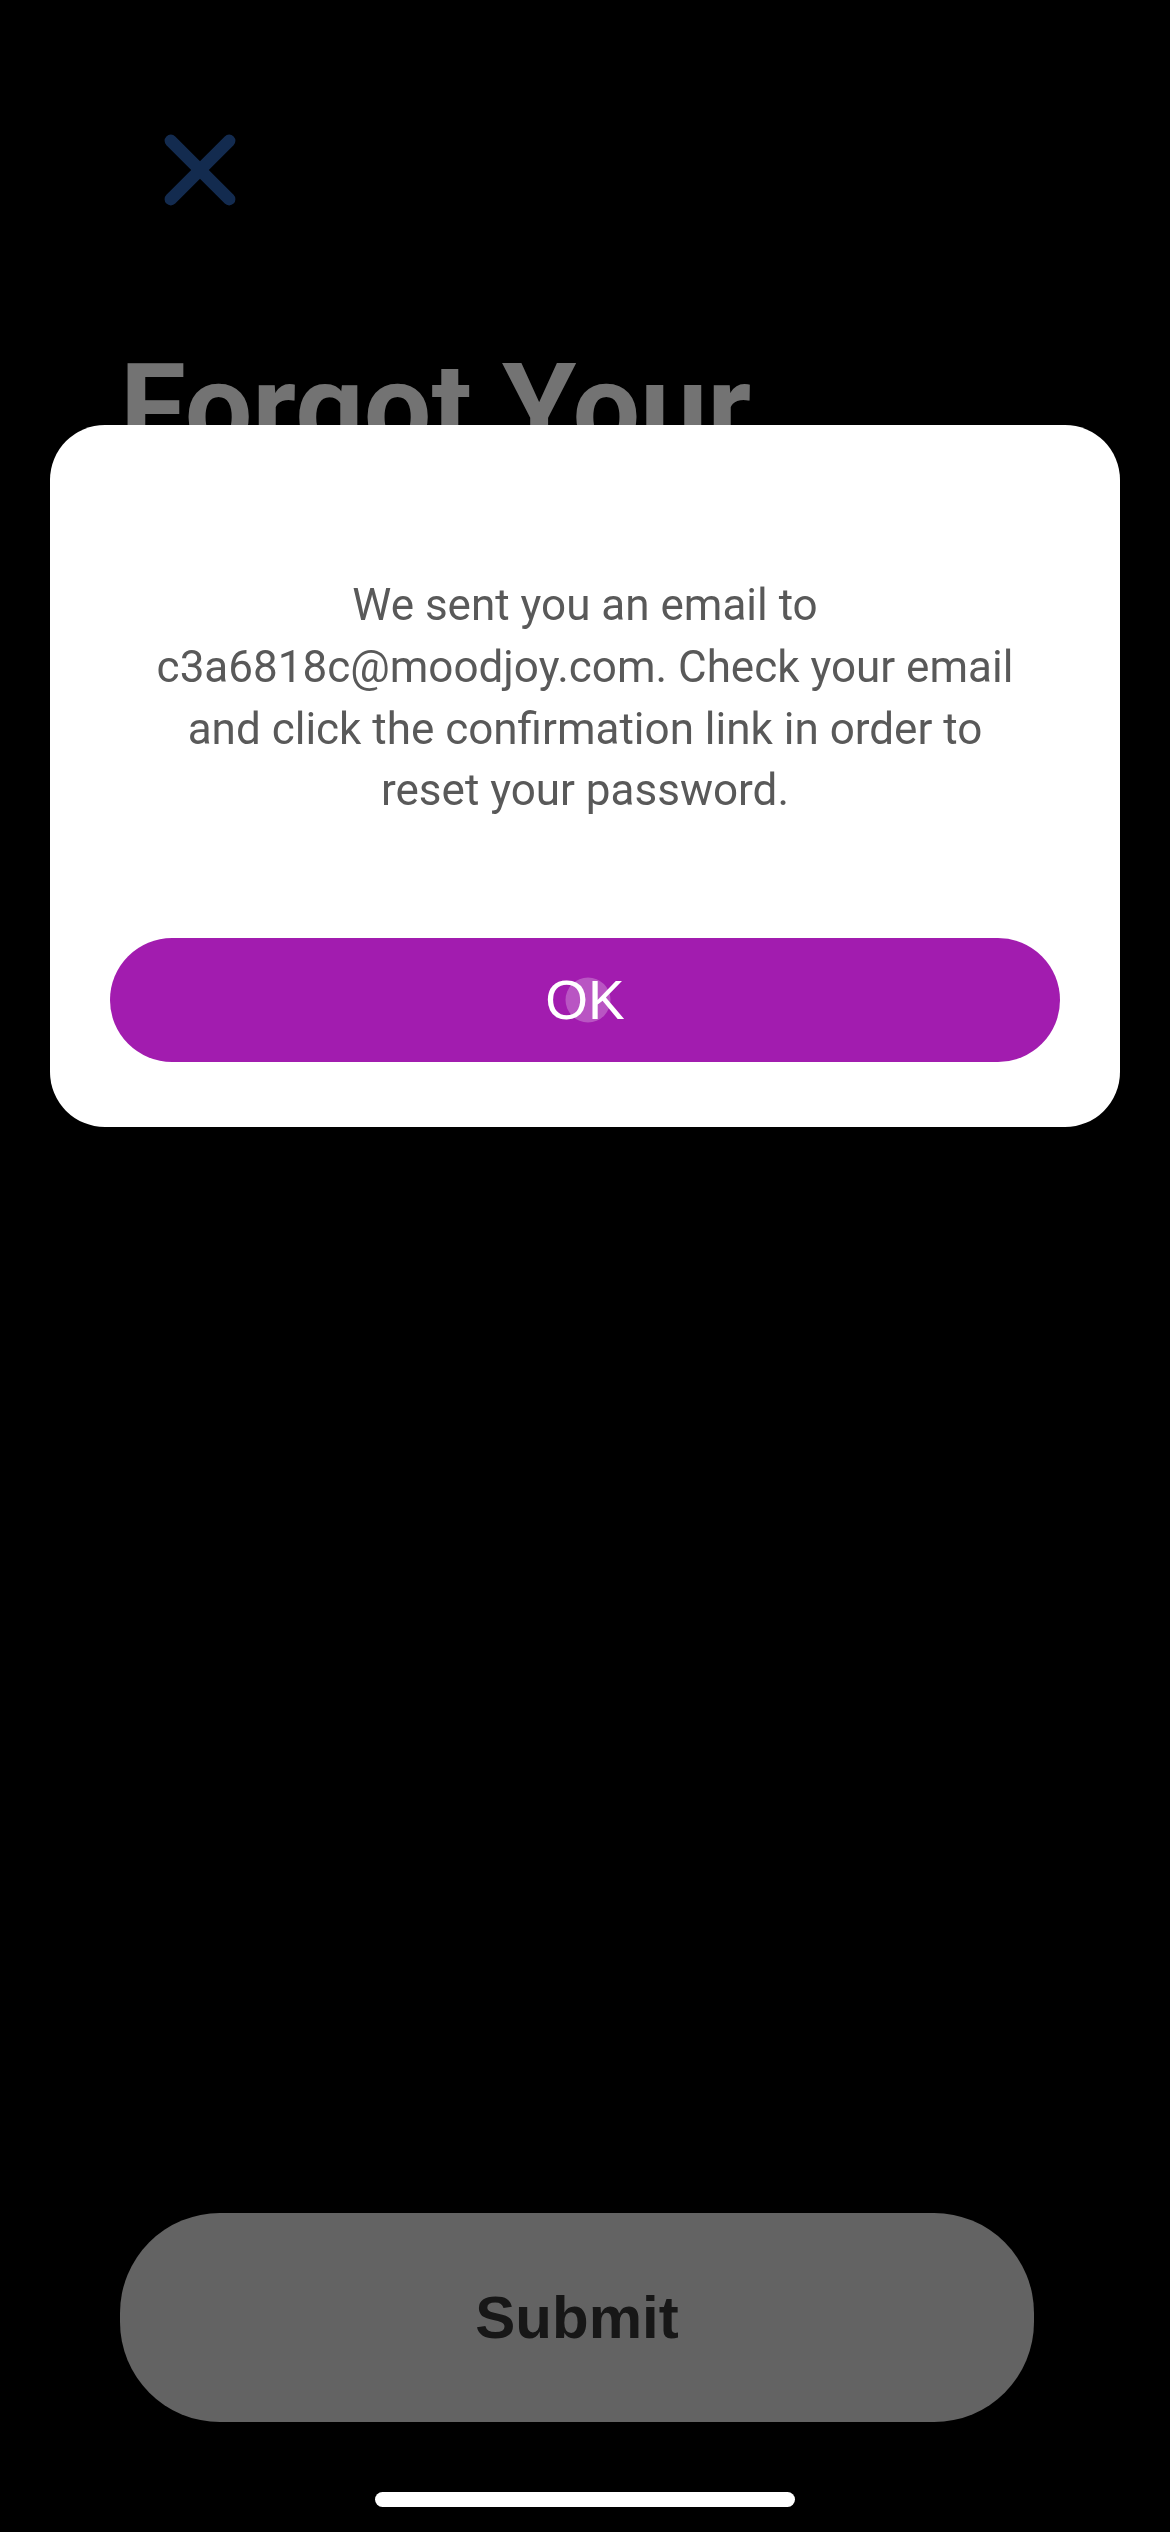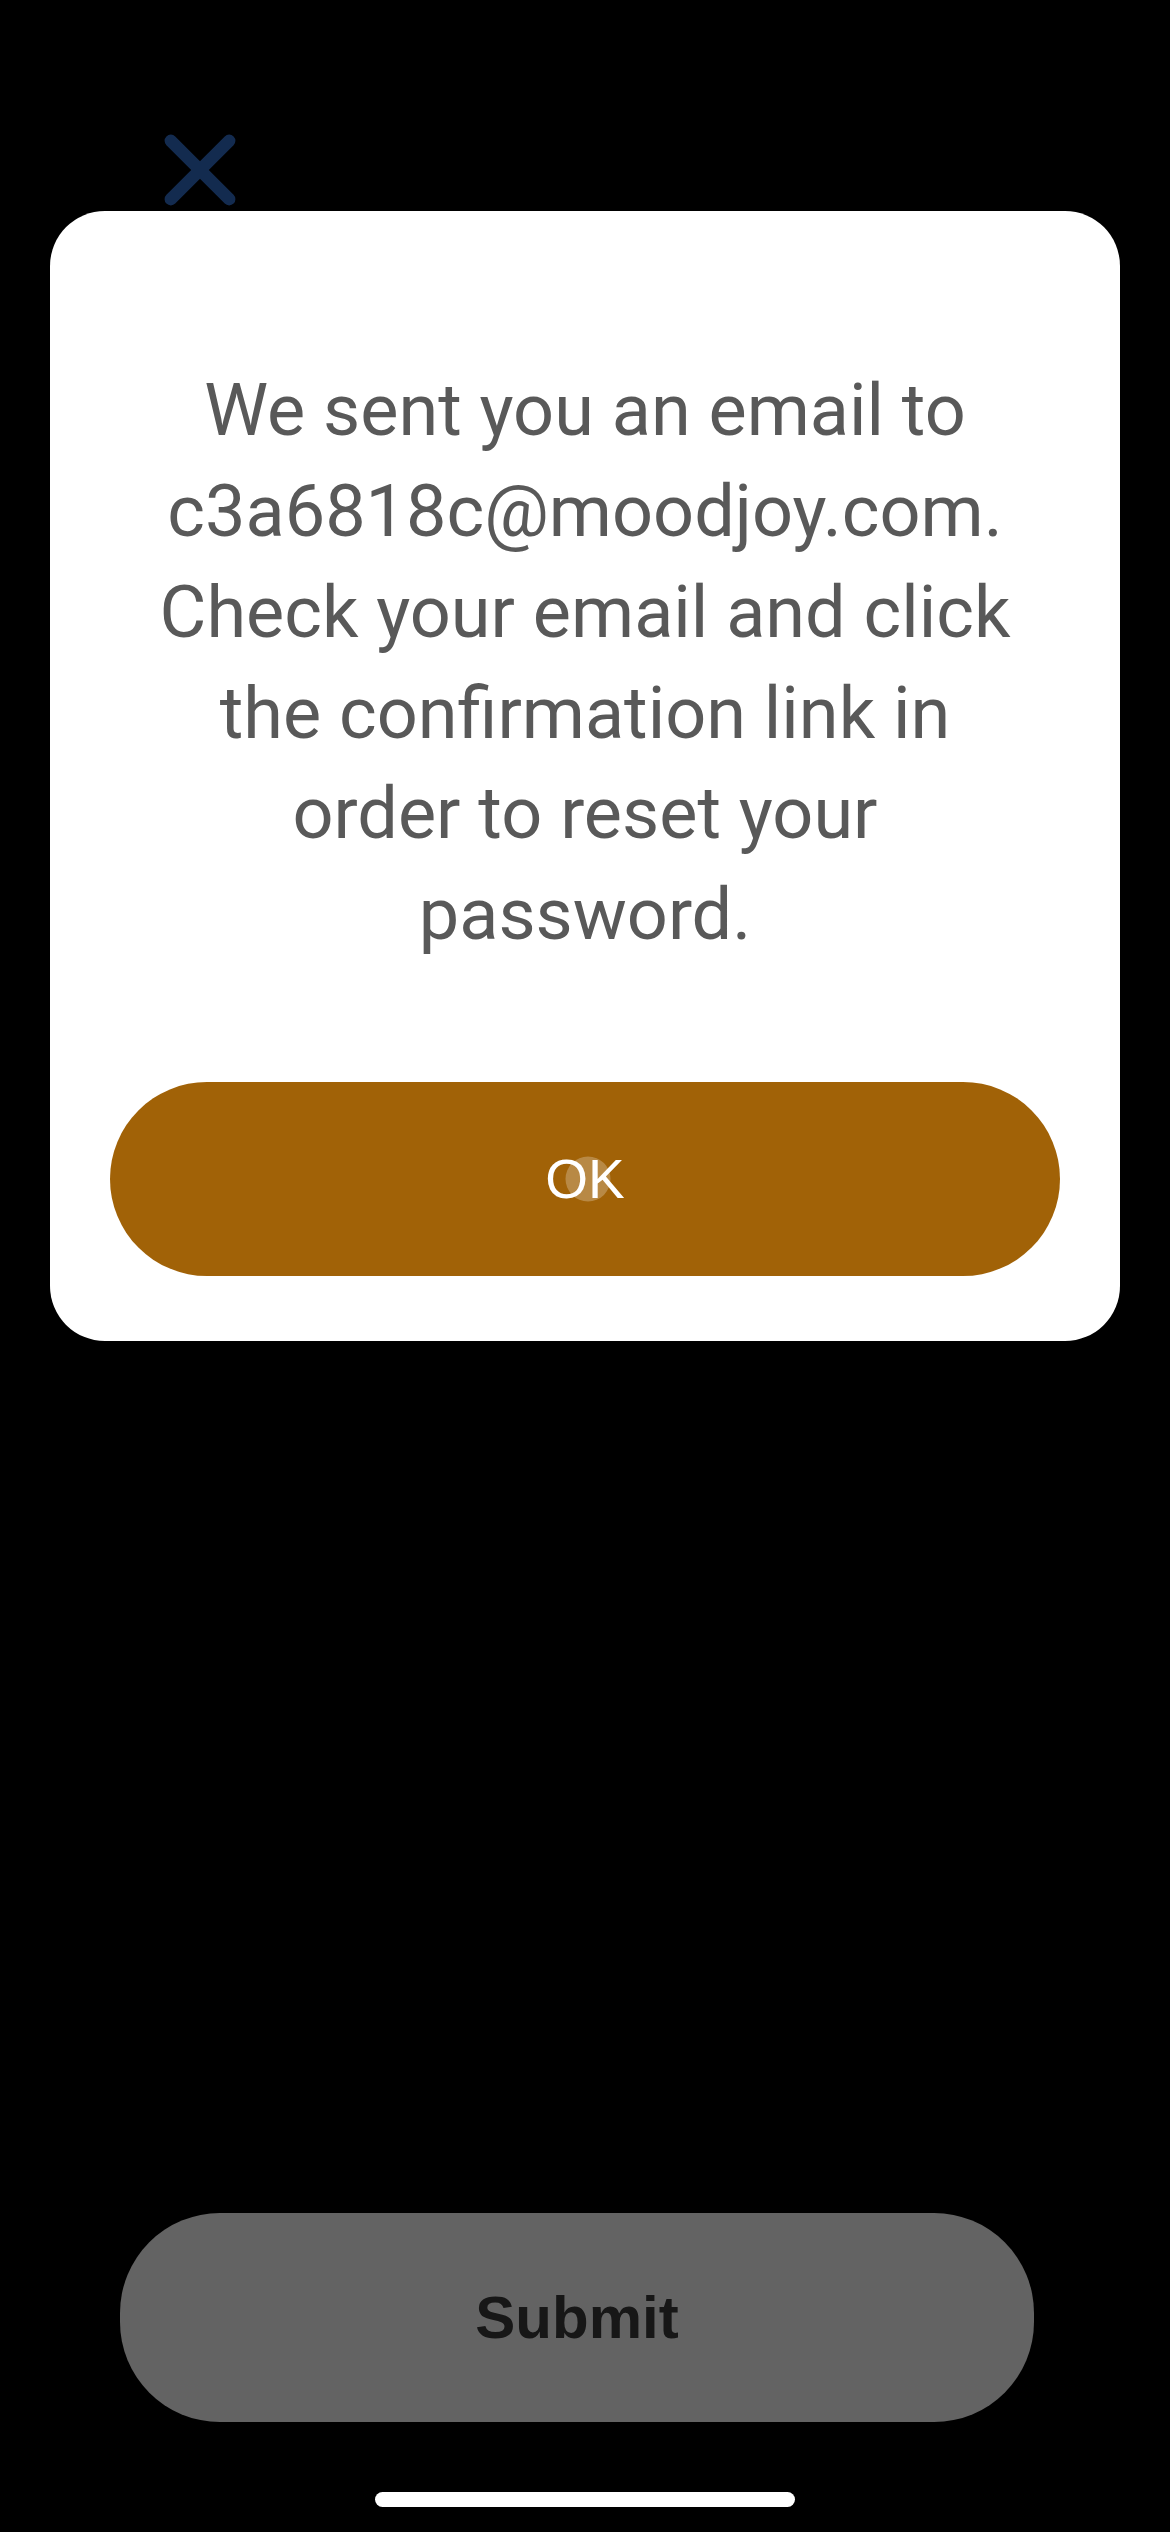--- a/index.html
+++ b/index.html
@@ -94,33 +94,33 @@
     .modal {
       background: #ffffff;
       border-radius: 55px;
       width: 1070px;
       padding: 150px 60px 65px 60px;
       transform: translateY(-490px);
     }
     
     .modal-message {
       color: #595959;
-      font-size: 72px;
+      font-size: 44px;
       text-align: center;
       line-height: 1.4;
       margin-bottom: 116px;
       padding: 0 40px;
     }
     
     .ok-button {
       width: 100%;
-      background: #a16207;
+      background: #a21caf;
       border: none;
       border-radius: 100px;
-      padding: 65px 0;
+      padding: 30px 0;
       font-size: 55px;
       font-weight: 500;
       color: #ffffff;
       cursor: pointer;
       position: relative;
       text-align: center;
     }
     
     .ok-button-circle {
       position: absolute;

